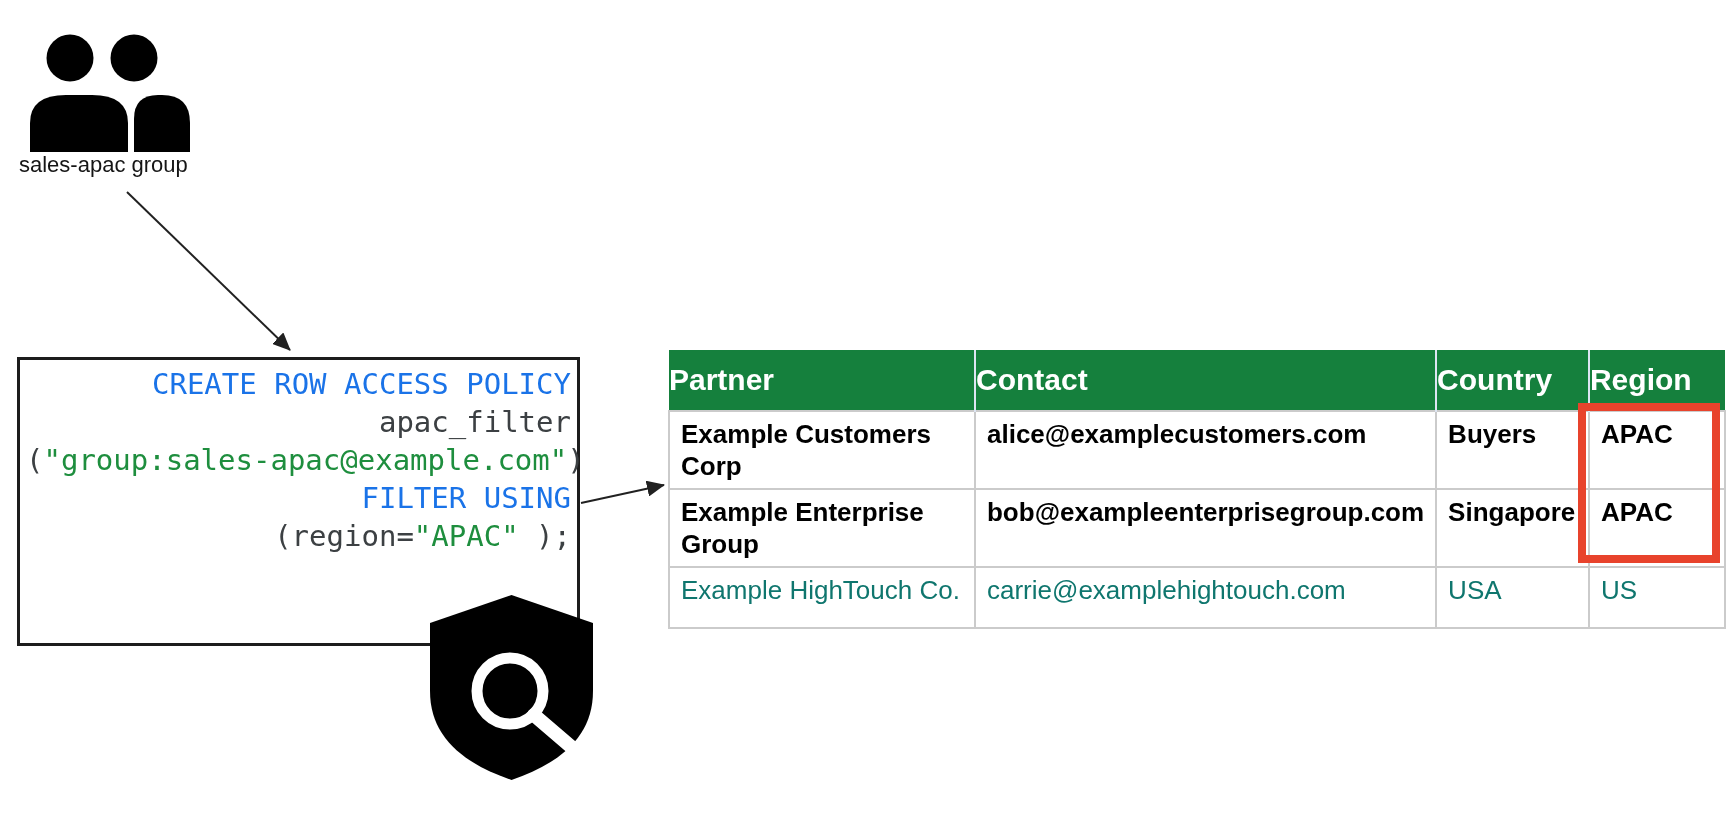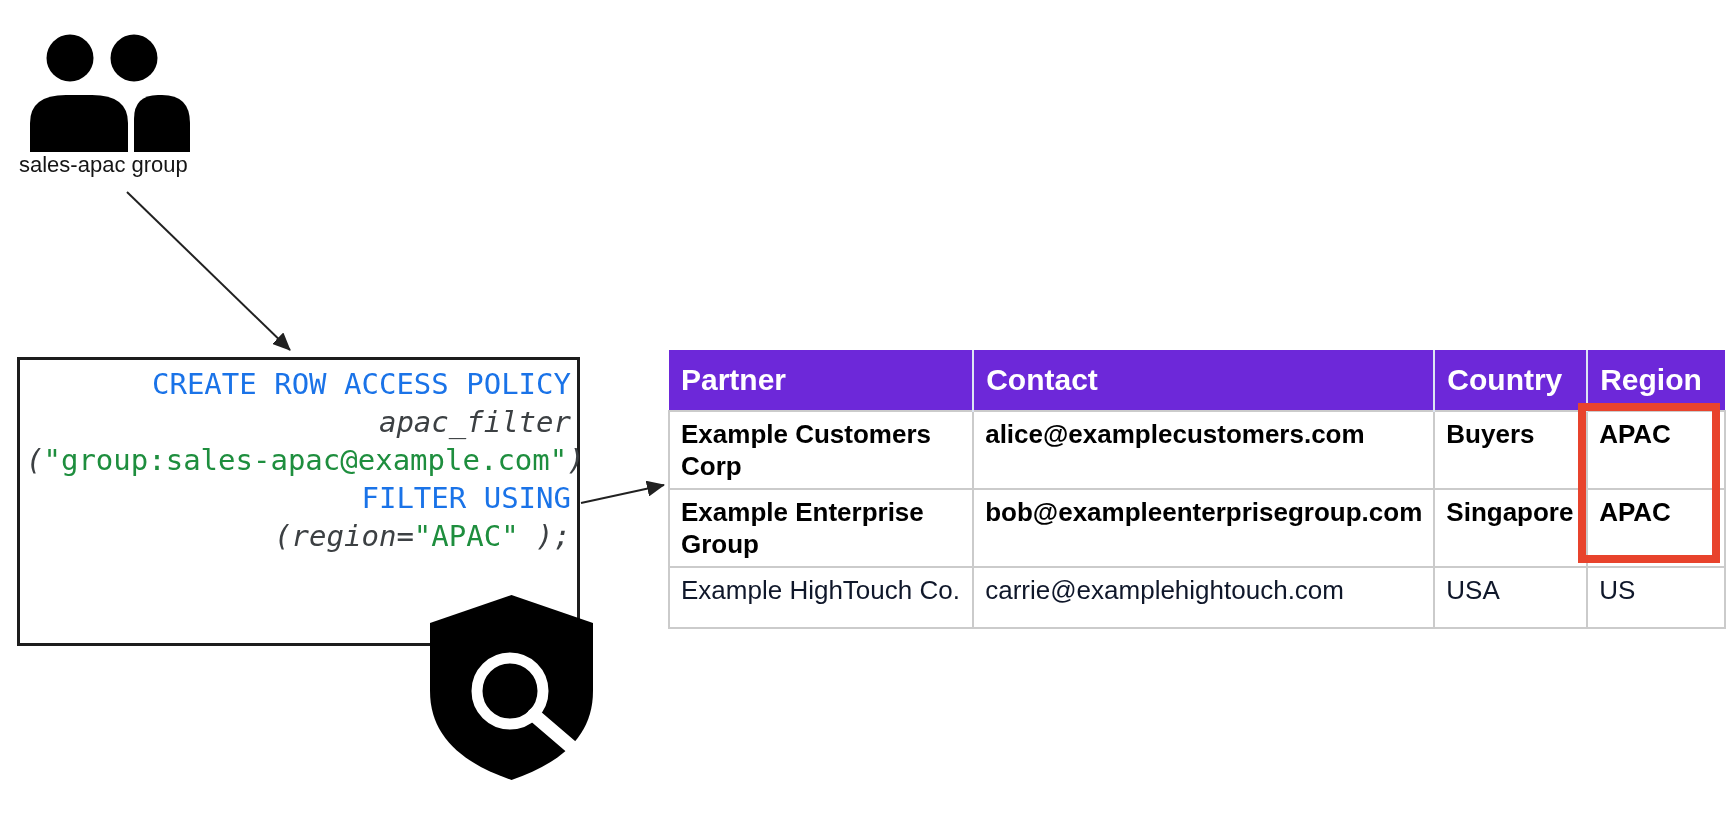--- a/index.html
+++ b/index.html
@@ -17,45 +17,45 @@
 
   
   .code-box {
     position:absolute; left:17px; top:357px; width:563px; height:289px;
     box-sizing:border-box; border:3px solid #1d1d1d; background:#fff;
     padding:5px 6px; z-index:2;text-align:right;
   }
   .code-line { font-family:"DejaVu Sans Mono", monospace; font-size:29px; line-height:38px; white-space:pre; }
   .kw    { color:#1a73e8; }
   .str   { color:#1e8e3e; }
-  .plain { color:#3c4043;font-style:italic; }
+  .plain { color:#3c4043; }
 
   
   .shield { position:absolute; left:430px; top:595px; z-index:3; }
 
   
   .partner-table {
     position:absolute; left:668px; top:350px; z-index:1;
     border-collapse:collapse; table-layout:fixed;
   }
   .partner-table col.c-partner { width:319px; }
   .partner-table col.c-contact { width:443px; }
   .partner-table col.c-country { width:153px; }
   .partner-table col.c-region  { width:139px; }
   .partner-table th {
-    background:#6d28d9; color:#ffffff; font-size:30px; font-weight:700;
-    text-align:left; padding:0 12px; height:60px;
+    background:#15803d; color:#ffffff; font-size:30px; font-weight:700;
+    text-align:left; padding:0 0; height:60px;
   }
   .partner-table th + th { border-left:2px solid #dde5f3; }
   .partner-table td {
     border:2px solid #cbcbcb; vertical-align:top;
     padding:6px 11px; font-size:26px; line-height:32px; background:#fff;
   }
   tr.row-match td    { font-weight:700; color:#000000; }
-  tr.row-filtered td { font-weight:400; color:#0f172a; }
+  tr.row-filtered td { font-weight:400; color:#0f766e; }
   tr.r1 { height:76px;margin-left:15px; } tr.r2 { height:74px; }
   tr.r3 { height:61px; } tr.r4 { height:67px; }
 
   
   .region-highlight {
     position:absolute; left:1578px; top:403px; width:142px; height:160px;
     box-sizing:border-box; border:8px solid #e8432c; z-index:5; pointer-events:none;
   }
 </style>
 </head>

